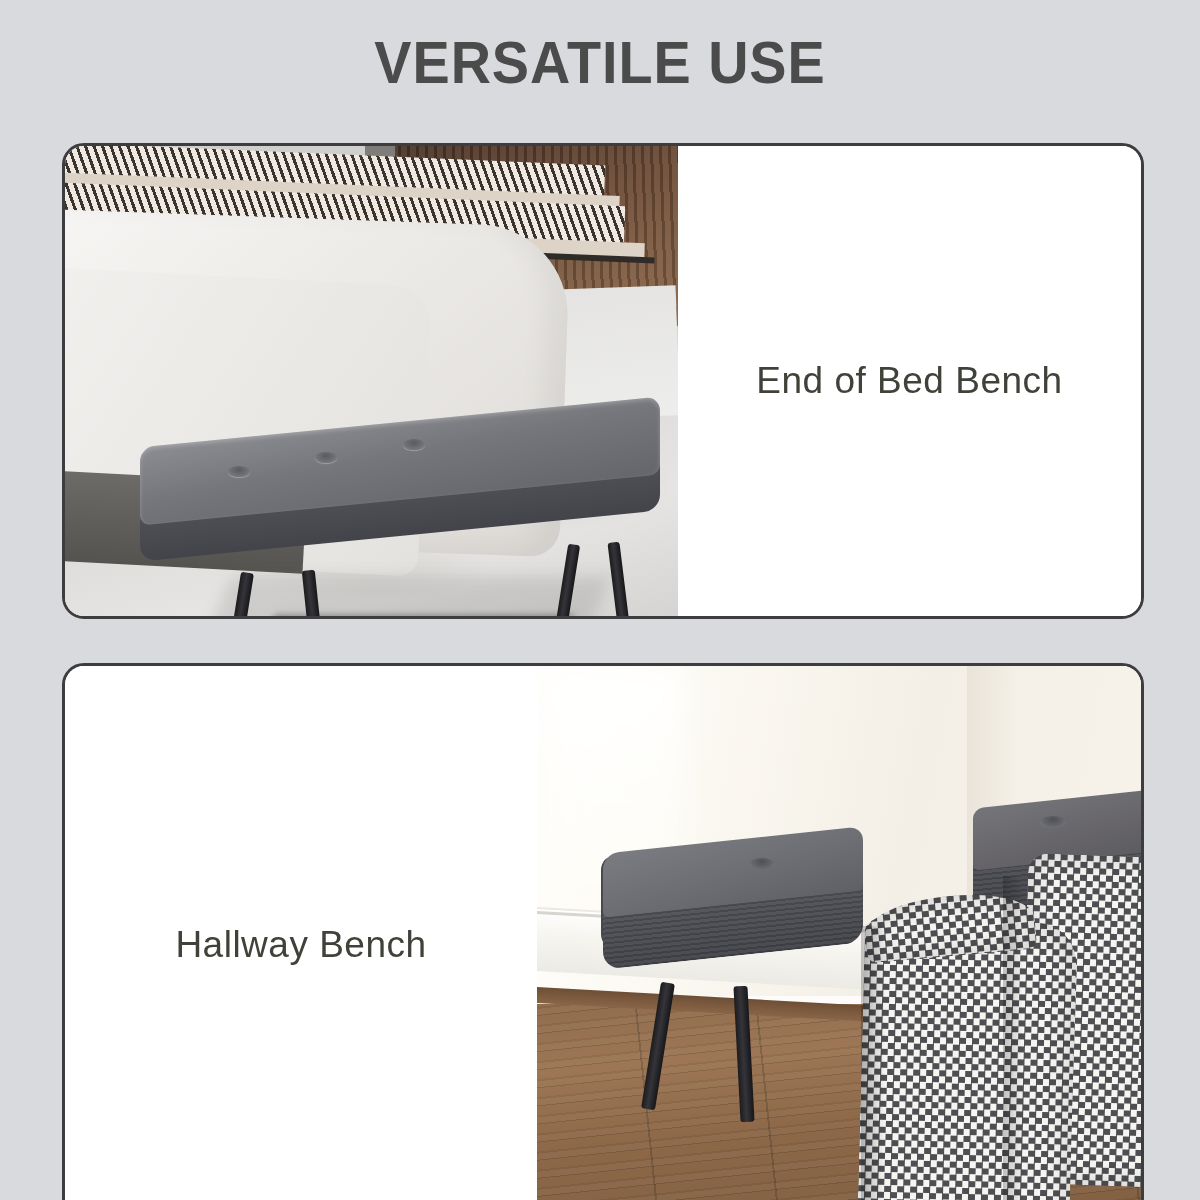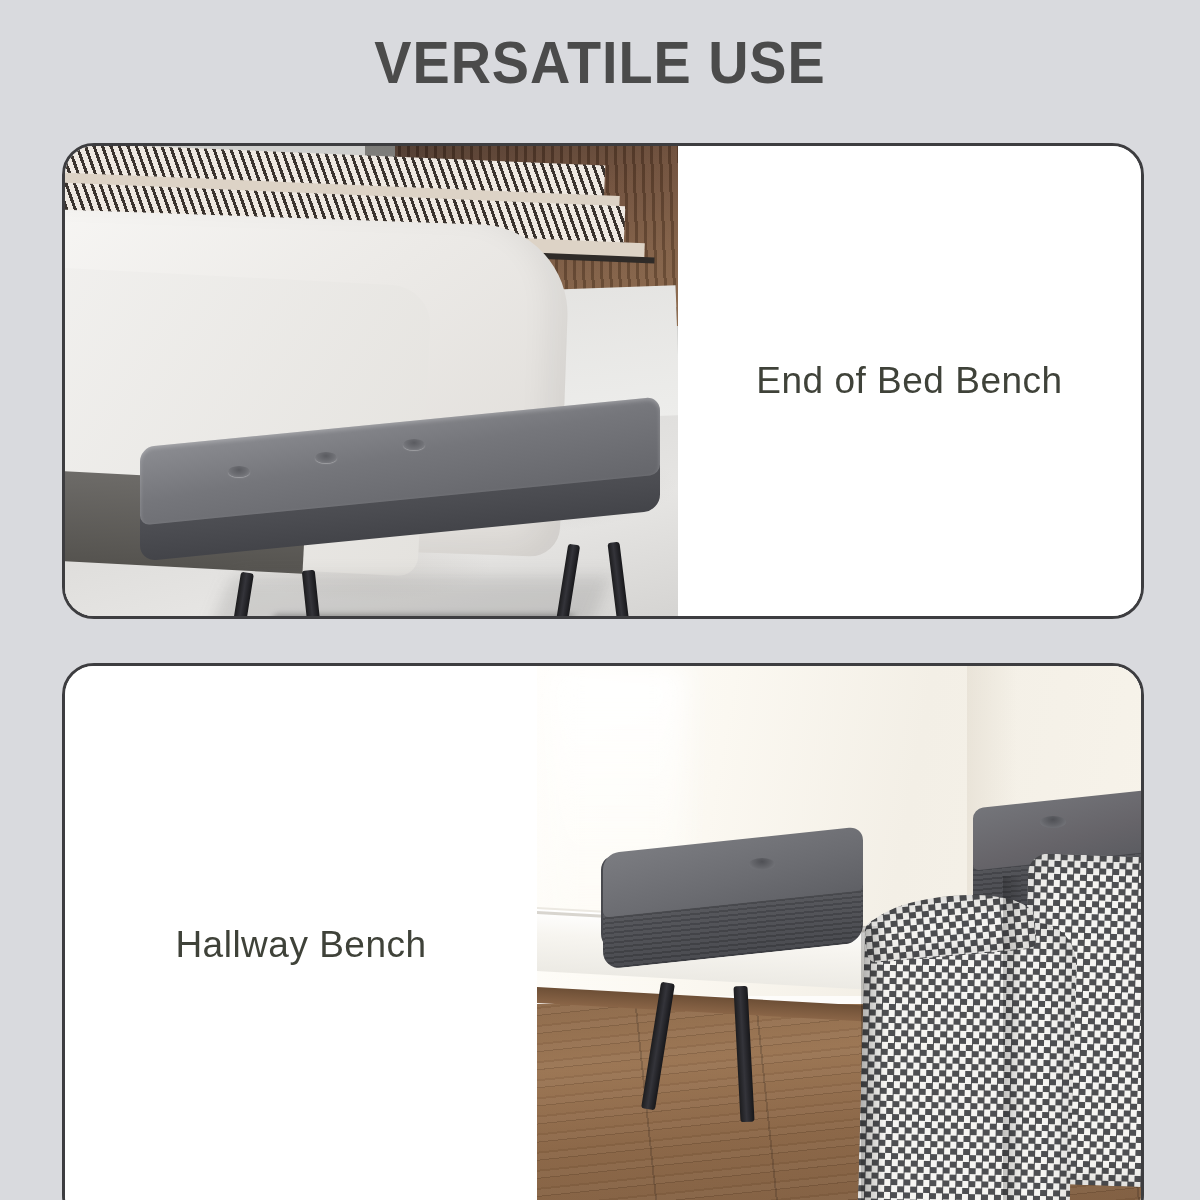--- a/index.html
+++ b/index.html
@@ -27,21 +27,21 @@
     letter-spacing: 1px;
     color: #4b4b4b;
     font-family: "Liberation Sans", sans-serif;
     transform: scaleX(0.93);
   }
 
   
   .card {
     position: absolute;
     border: 3px solid #3d3d40;
-    border-radius: 32px;
+    border-radius: 22px;
     overflow: hidden;
     background: #ffffff;
     box-sizing: border-box;
     display: flex;
   }
   #card-bed   { left: 62px; top: 143px; width: 1082px; height: 476px; }
   #card-hall  { left: 62px; top: 653px; width: 1082px; height: 564px; margin-top: 10px; }
 
   .photo-pane { position: relative; overflow: hidden; background:#fff; }
   .label-pane {

